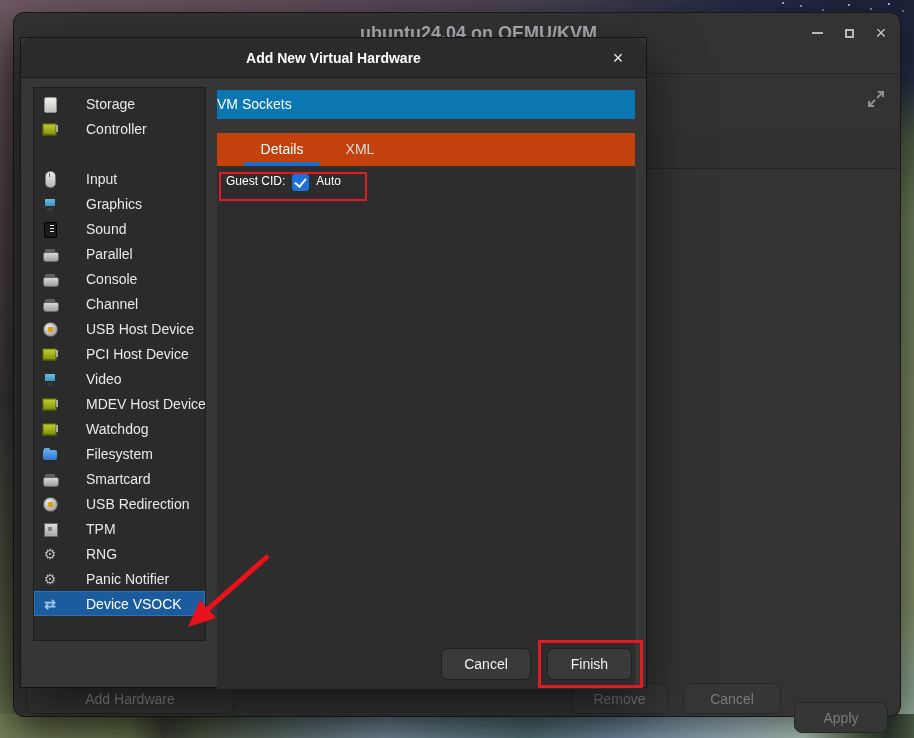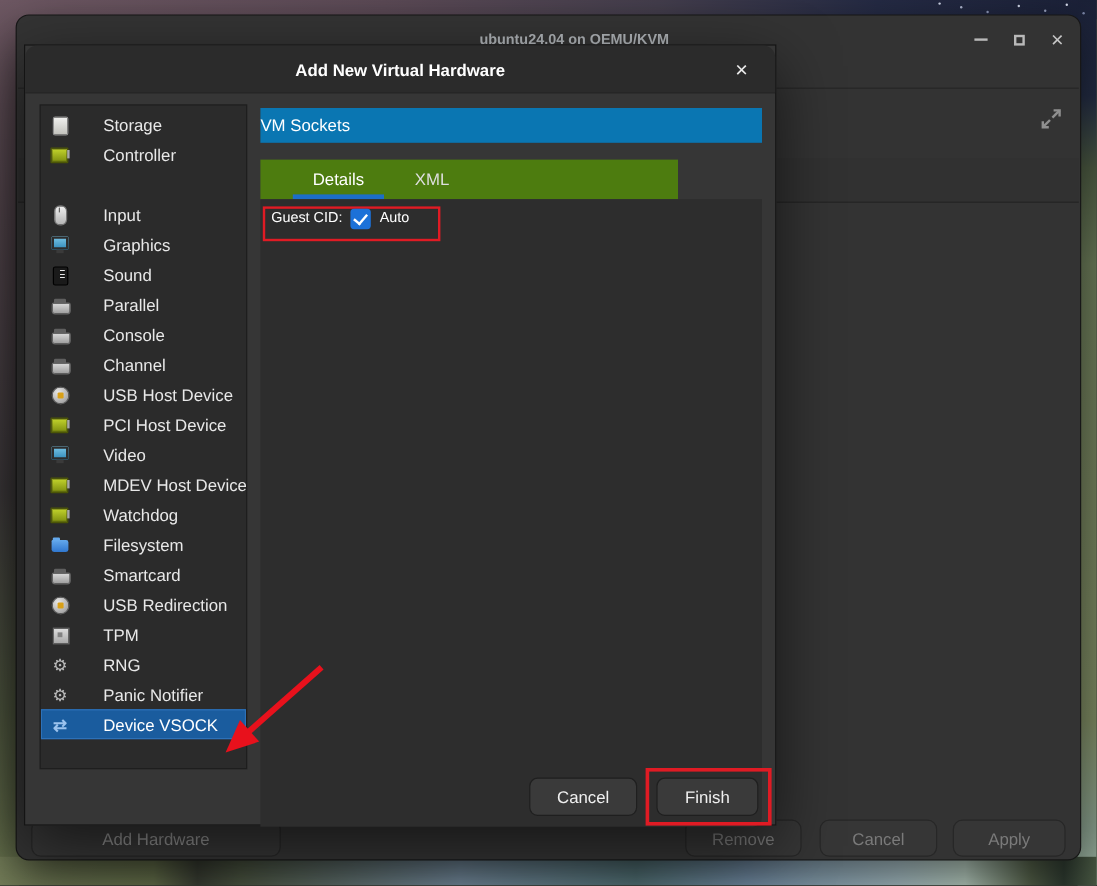--- a/index.html
+++ b/index.html
@@ -19,36 +19,36 @@
   .stars{position:absolute;left:780px;top:0;width:130px;height:14px;}
   .stars::before{content:"";position:absolute;left:2px;top:2px;width:2px;height:2px;border-radius:50%;background:#cfd6e8;
     box-shadow:18px 3px #aeb6cf,40px 7px #8d97b8,66px 2px #cfd6e8,88px 6px #97a0bd,106px 1px #d8deee,120px 8px #7b86a8;}
 
   
   .vm-window{position:absolute;left:13px;top:12px;width:888px;height:705px;
     background:#333;border:1px solid #171717;border-radius:11px;
     box-shadow:0 14px 40px rgba(0,0,0,.55);z-index:1;}
   .vm-titlebar{position:absolute;left:0;top:0;right:0;height:40px;}
   .vm-title{position:absolute;left:0;right:0;top:0;height:40px;line-height:40px;
-    text-align:center;color:#aeb2b6;font-weight:bold;font-size:12px;margin-left:43px;}
+    text-align:center;color:#aeb2b6;font-weight:bold;font-size:18px;margin-left:43px;}
   .vm-controls{position:absolute;right:10px;top:0;height:40px;display:flex;align-items:center;gap:14px;}
   .wc{width:18px;height:18px;display:flex;align-items:center;justify-content:center;}
   .wc-min i{display:block;width:11px;height:2px;background:#b9b9b9;}
   .wc-max i{display:block;width:9px;height:9px;border:2px solid #b9b9b9;}
   .wc-close{color:#c6c6c6;font-size:18px;line-height:18px;}
   .vm-toolbar{position:absolute;left:1px;right:1px;top:40px;height:21px;border-bottom:1px solid #262626;}
   .vm-band{position:absolute;left:1px;right:1px;top:119px;height:37px;background:#313131;border-bottom:1px solid #252525;}
   .vm-expand{position:absolute;left:849px;top:73px;width:26px;height:26px;}
   .vm-btn{position:absolute;top:670px;height:31px;background:#363636;border:1px solid #272727;
     border-radius:8px;color:#868686;font-size:14px;display:flex;align-items:center;justify-content:center;}
   .vm-btn.dim{color:#7a7a7a;}
   .btn-addhw{left:12px;width:208px;color:#8d8d8d;}
   .btn-remove{left:557px;width:97px;}
   .btn-vmcancel{left:669px;width:98px;}
-  .btn-apply{left:780px;width:94px;}
+  .btn-apply{left:780px;width:94px;margin-top:19px;}
 
   
   .dialog{position:absolute;left:20px;top:37px;width:627px;height:651px;background:#363636;
     border:1px solid #141414;border-radius:0;box-shadow:0 18px 50px rgba(0,0,0,.6);z-index:5;}
   .dialog-titlebar{position:absolute;left:0;top:0;right:0;height:40px;background:#2b2b2b;
     border-bottom:1px solid #1c1c1c;border-radius:10px 10px 0 0;}
   .dialog-title{position:absolute;left:0;right:0;top:0;height:40px;line-height:40px;text-align:center;
     color:#fff;font-weight:bold;font-size:14px;}
   .dialog-close{position:absolute;right:14px;top:0;height:40px;width:28px;display:flex;
     align-items:center;justify-content:center;color:#ececec;font-size:18px;}
@@ -90,21 +90,21 @@
   .folder-icon::after{left:2px;top:2px;width:6px;height:3px;border-radius:1px 1px 0 0;background:#64a9ec;}
   .tpm-icon::before{left:2px;top:2px;width:12px;height:12px;border:1px solid #666;
     background:linear-gradient(180deg,#dcdcdc,#a8a8a8);}
   .tpm-icon::after{left:6px;top:6px;width:4px;height:4px;background:#828282;}
   .gear-icon{color:#bdbdbd;font-size:15px;}
   .vsock-icon{color:#9cc3ee;font-weight:bold;}
 
   
   .panel-header{position:absolute;left:196px;top:52px;width:418px;height:29px;background:#0a76b2;
     color:#fff;font-size:14px;line-height:29px;padding-left:0;}
-  .tabbar{position:absolute;left:196px;top:95px;width:348px;height:33px;background:#4d7c0f;display:flex;}
+  .tabbar{position:absolute;left:196px;top:95px;width:418px;height:33px;background:#c2410c;display:flex;}
   .tab{height:33px;line-height:33px;text-align:center;color:#dedede;font-size:14px;position:relative;}
   .tab-details{margin-left:27px;width:76px;color:#fff;}
   .tab-xml{margin-left:10px;width:60px;}
   .tab.active::after{content:"";position:absolute;left:0;right:0;bottom:0;height:4px;background:#1c6ec8;}
   .main-content{position:absolute;left:196px;top:128px;width:418px;height:523px;background:#2d2d2d;
     border-radius:0 0 8px 0;}
 
   
   .cid-row{position:absolute;left:198px;top:134px;width:148px;height:29px;border:2px solid #e01b24;
     display:flex;align-items:flex-start;gap:7px;padding-left:5px;z-index:7;color:#fff;font-size:12px;}

